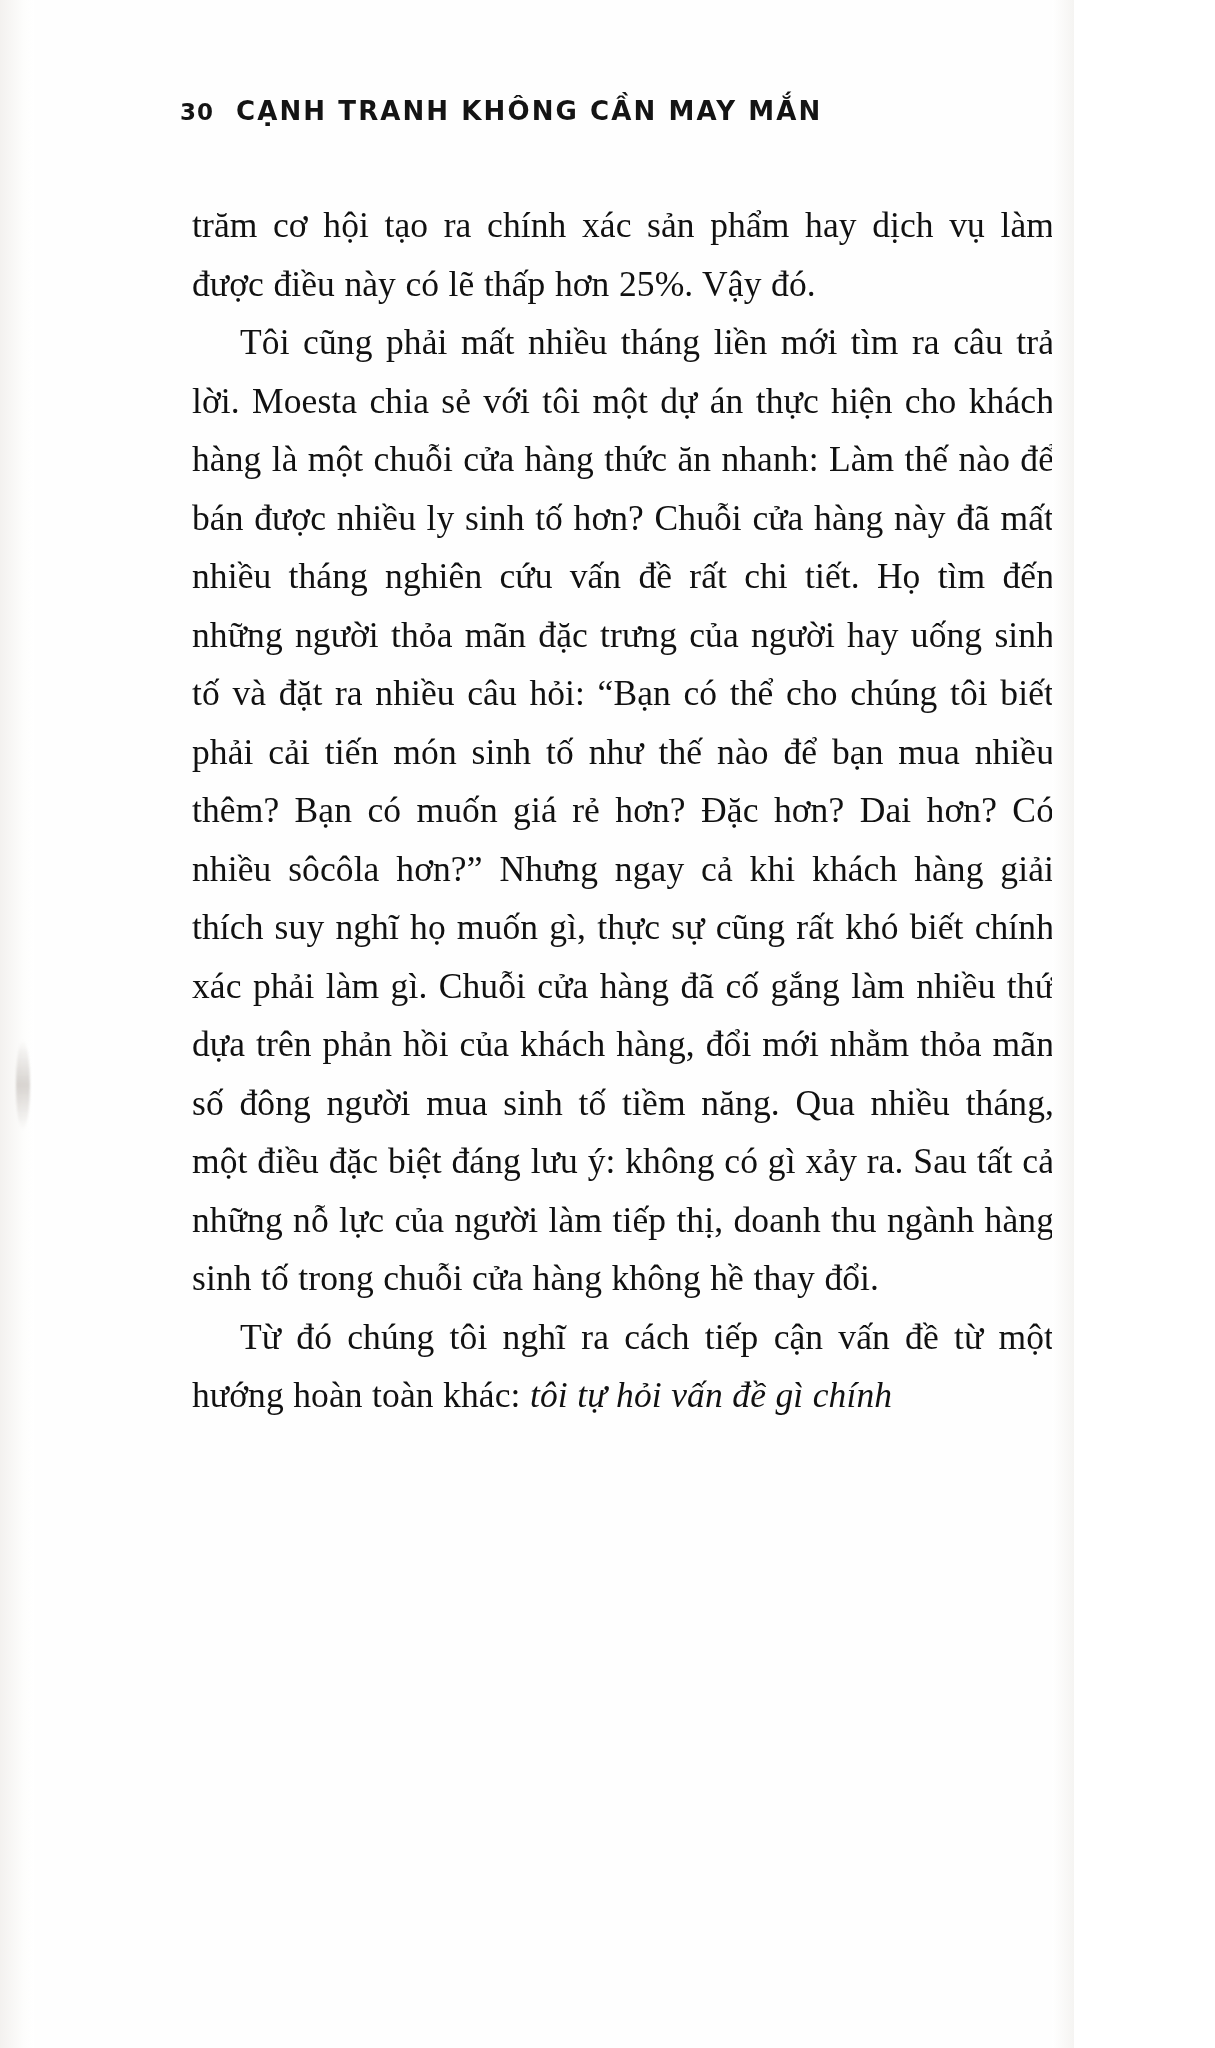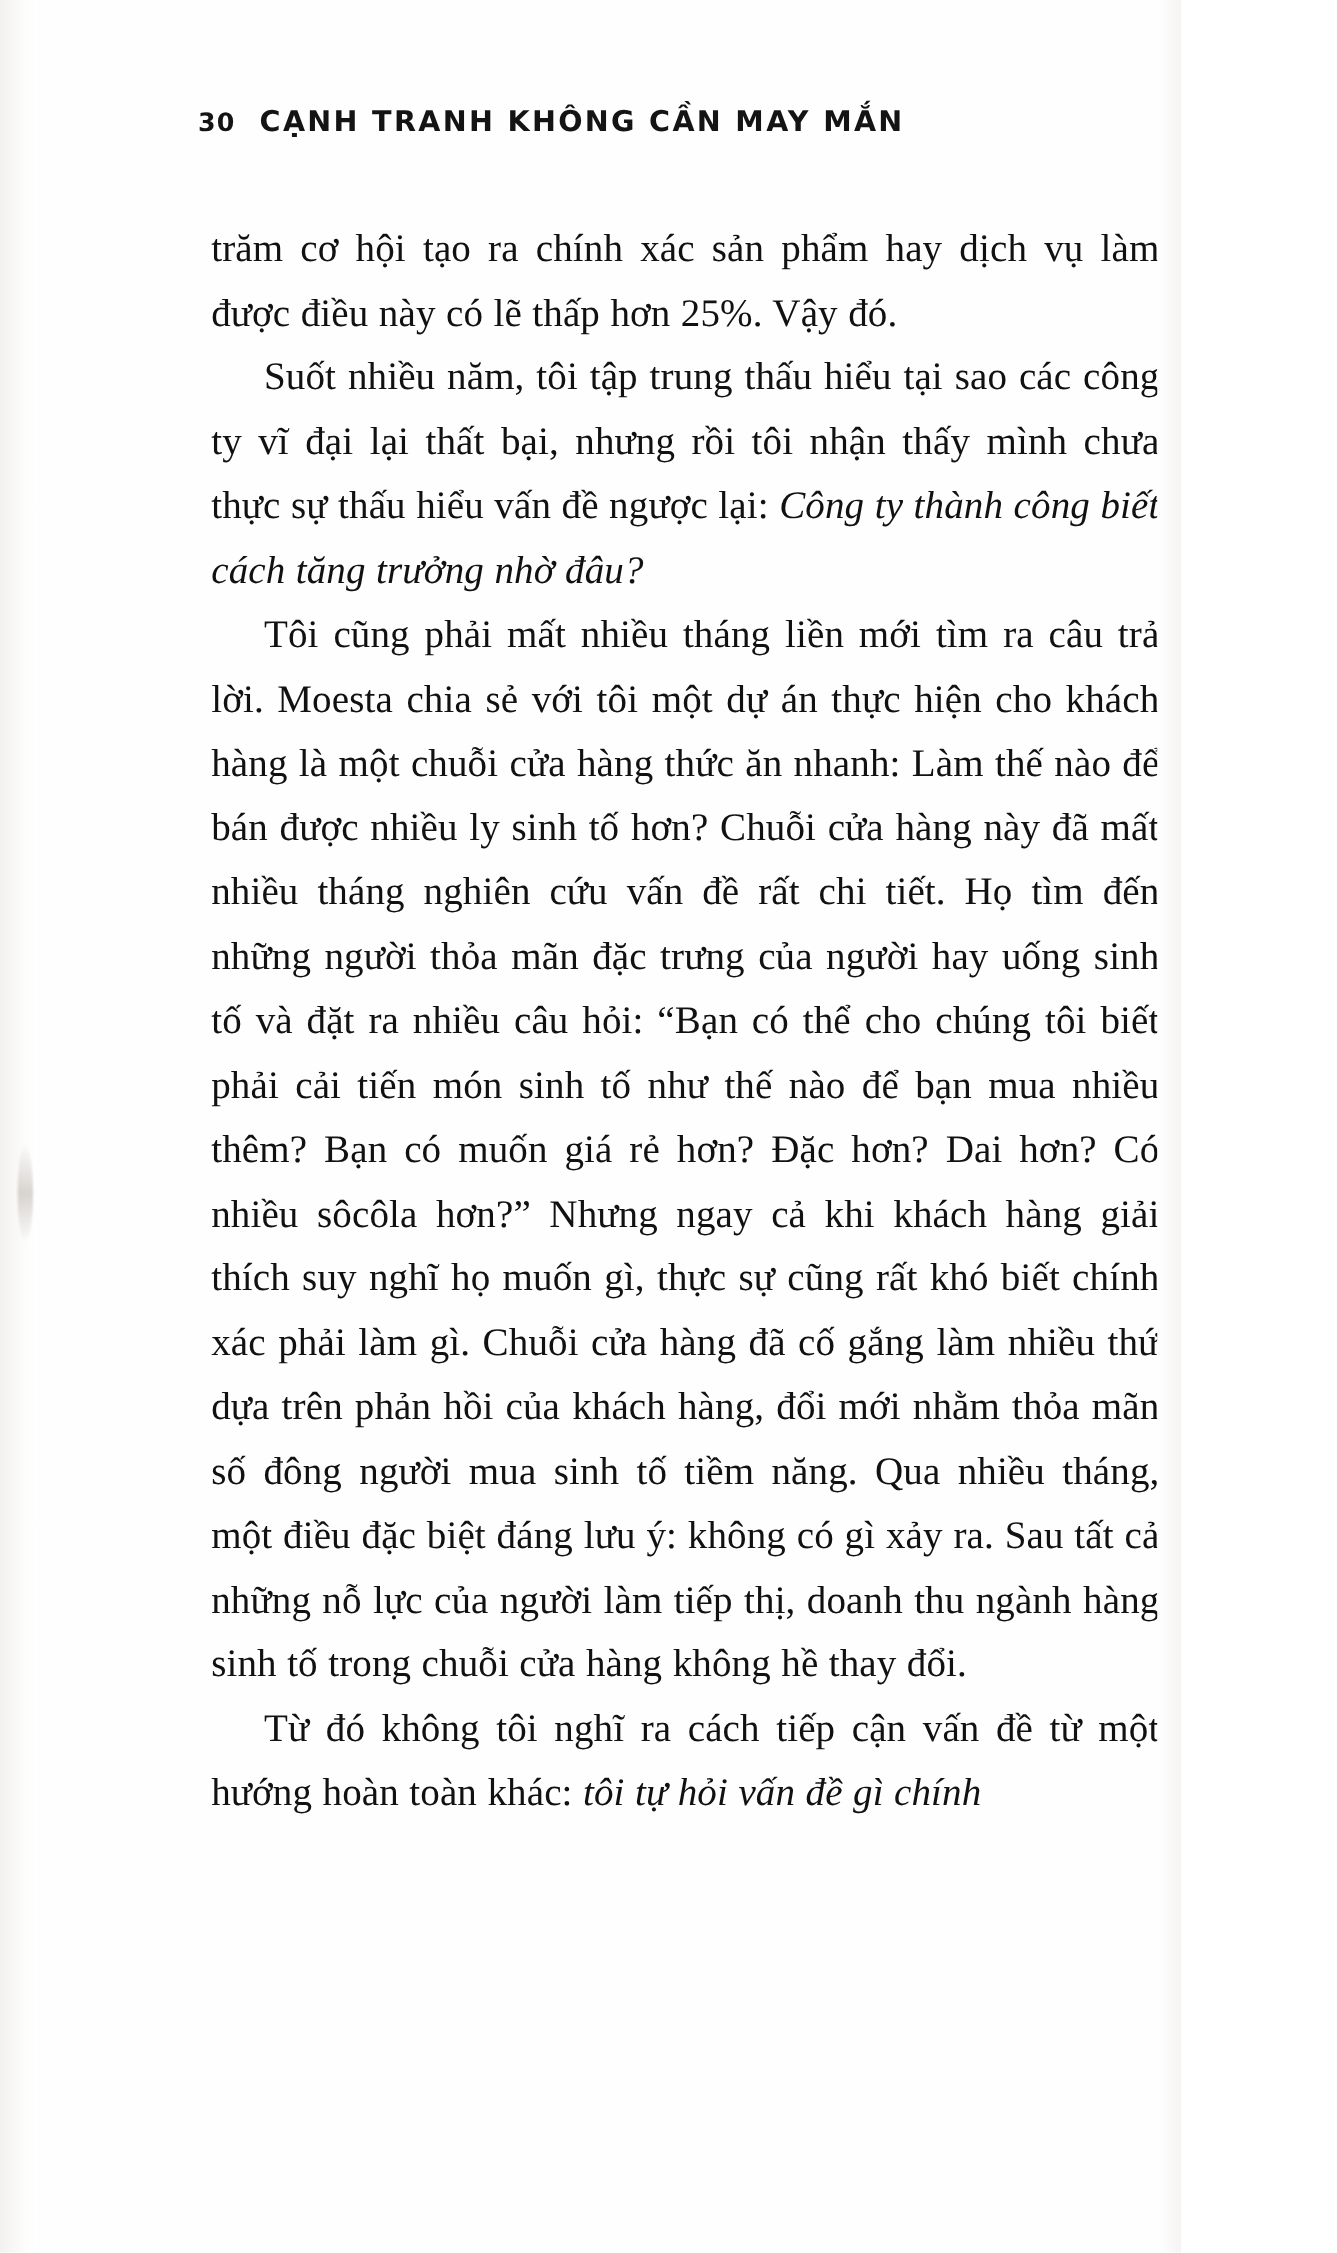--- a/index.html
+++ b/index.html
@@ -98,26 +98,23 @@
     <span class="folio">30</span>
     <span class="title">CẠNH TRANH KHÔNG CẦN MAY MẮN</span>
   </div>
 
   <div class="body-col">
 
     <p class="para">
       <span>trăm cơ hội tạo ra chính xác sản phẩm hay dịch vụ làm được điều này có lẽ thấp hơn 25%. Vậy đó.</span>
     </p>
 
-    <p class="para">
-      <span>Suốt nhiều năm, tôi tập trung thấu hiểu tại sao các công ty vĩ đại lại thất bại, nhưng rồi tôi nhận thấy mình chưa thực sự thấu hiểu vấn đề ngược lại: </span><span class="it">Công ty thành công biết cách tăng trưởng nhờ đâu?</span>
-    </p>
 
     <p class="para">
       <span>Tôi cũng phải mất nhiều tháng liền mới tìm ra câu trả lời. Moesta chia sẻ với tôi một dự án thực hiện cho khách hàng là một chuỗi cửa hàng thức ăn nhanh: Làm thế nào để bán được nhiều ly sinh tố hơn? Chuỗi cửa hàng này đã mất nhiều tháng nghiên cứu vấn đề rất chi tiết. Họ tìm đến những người thỏa mãn đặc trưng của người hay uống sinh tố và đặt ra nhiều câu hỏi: “Bạn có thể cho chúng tôi biết phải cải tiến món sinh tố như thế nào để bạn mua nhiều thêm? Bạn có muốn giá rẻ hơn? Đặc hơn? Dai hơn? Có nhiều sôcôla hơn?” Nhưng ngay cả khi khách hàng giải thích suy nghĩ họ muốn gì, thực sự cũng rất khó biết chính xác phải làm gì. Chuỗi cửa hàng đã cố gắng làm nhiều thứ dựa trên phản hồi của khách hàng, đổi mới nhằm thỏa mãn số đông người mua sinh tố tiềm năng. Qua nhiều tháng, một điều đặc biệt đáng lưu ý: không có gì xảy ra. Sau tất cả những nỗ lực của người làm tiếp thị, doanh thu ngành hàng sinh tố trong chuỗi cửa hàng không hề thay đổi.</span>
     </p>
 
     <p class="para">
-      <span>Từ đó không tôi nghĩ ra cách tiếp cận vấn đề từ một hướng hoàn toàn khác: </span><span class="it">tôi tự hỏi vấn đề gì chính</span>
+      <span>Từ đó chúng tôi nghĩ ra cách tiếp cận vấn đề từ một hướng hoàn toàn khác: </span><span class="it">tôi tự hỏi vấn đề gì chính</span>
     </p>
 
   </div>
 </div>
 
 </body></html>

